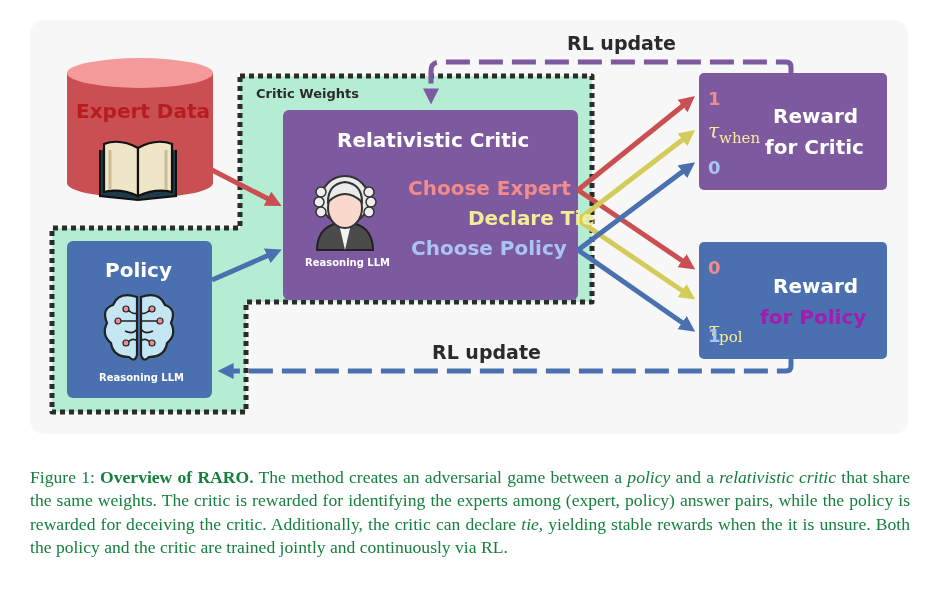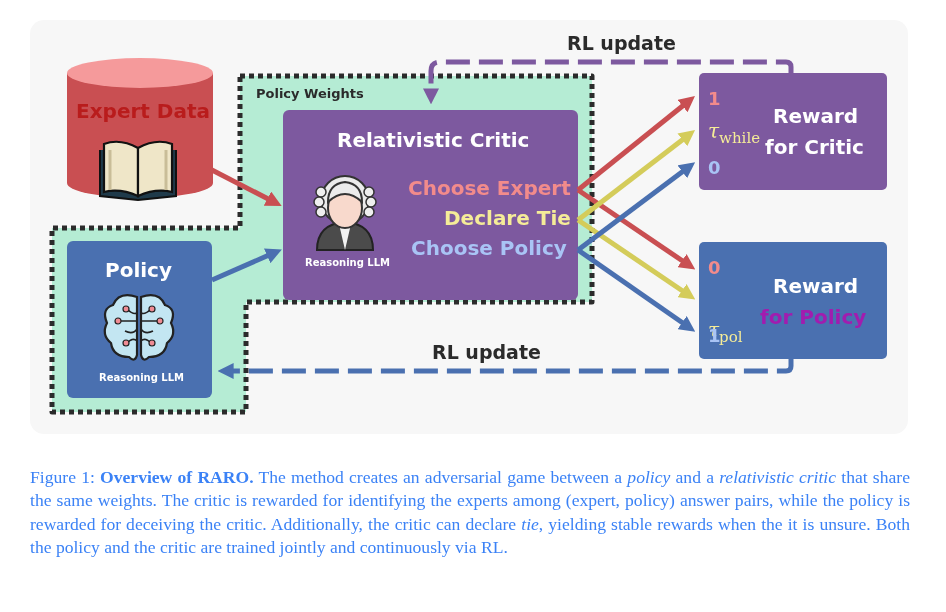--- a/index.html
+++ b/index.html
@@ -1,20 +1,20 @@
 <!DOCTYPE html>
 <html><head>
 <meta charset="utf-8">
 <style>
   html, body { margin:0; padding:0; background:#ffffff; }
   body { width:946px; height:612px; position:relative; overflow:hidden; font-family:"DejaVu Sans", sans-serif; }
   .panel { position:absolute; left:30px; top:20px; width:878px; height:414px; background:#f7f7f7; border-radius:14px; }
   svg.diagram { position:absolute; left:0; top:0; width:946px; height:450px; }
   .lbl { position:absolute; font-family:"DejaVu Sans", sans-serif; font-weight:bold; white-space:nowrap;text-align:center; }
-  .caption { position:absolute; left:30px; top:466px; width:880px; font-family:"Liberation Serif", serif; font-size:17.6px; line-height:23.4px; color:#3b82f6; text-align:justify; }
+  .caption { position:absolute; left:30px; top:466px; width:880px; font-family:"Liberation Serif", serif; font-size:17.6px; line-height:23.4px; color:#15803d; text-align:justify; }
   .caption b { font-weight:bold; }
   .caption i { font-style:italic; }
   .tau { font-family:"DejaVu Serif", serif; font-style:italic; font-weight:normal; }
   .tau sub { font-style:normal; font-size:15px; }
 </style>
 </head>
 <body>
 
 <div class="panel"></div>
 
@@ -90,32 +90,32 @@
   <line x1="578" y1="220" x2="690" y2="134" stroke="#d4cc5a" stroke-width="5" marker-end="url(#ah-yel)"></line>
   <line x1="578" y1="220" x2="690" y2="296" stroke="#d4cc5a" stroke-width="5" marker-end="url(#ah-yel)"></line>
   <line x1="578" y1="250" x2="690" y2="166" stroke="#4a70b0" stroke-width="5" marker-end="url(#ah-blue)"></line>
   <line x1="578" y1="250" x2="690" y2="328" stroke="#4a70b0" stroke-width="5" marker-end="url(#ah-blue)"></line>
 
   <path d="M791,73 L791,67 Q791,62 786,62 L440,62 Q431,62 431,71 L431,98" fill="none" stroke="#7d599f" stroke-width="5" stroke-dasharray="24,9" marker-end="url(#ah-purp)"></path>
   <path d="M791,359 L791,366 Q791,371 786,371 L224,371" fill="none" stroke="#4a70b0" stroke-width="5" stroke-dasharray="24,9" marker-end="url(#ah-blue)"></path>
 </svg>
 
 <div class="lbl" style="left:567px;top:32px;font-size:19px;color:#2b2b2b;">RL update</div>
-<div class="lbl" style="left:256px;top:86px;font-size:13px;color:#2b2b2b;">Policy Weights</div>
+<div class="lbl" style="left:256px;top:86px;font-size:13px;color:#2b2b2b;">Critic Weights</div>
 <div class="lbl" style="left:76px;top:99px;font-size:20px;color:#b91c1c;">Expert Data</div>
 <div class="lbl" style="left:337px;top:128px;font-size:20px;color:#ffffff;">Relativistic Critic</div>
 <div class="lbl" style="left:305px;top:257px;font-size:10px;color:#ffffff;">Reasoning LLM</div>
 <div class="lbl" style="left:408px;top:176px;font-size:20px;color:#f28b8b;">Choose Expert</div>
-<div class="lbl" style="left:444px;top:206px;font-size:20px;color:#f5ec98;">Declare Tie</div>
+<div class="lbl" style="left:468px;top:206px;font-size:20px;color:#f5ec98;">Declare Tie</div>
 <div class="lbl" style="left:411px;top:236px;font-size:20px;color:#a9c4f5;">Choose Policy</div>
 <div class="lbl" style="left:105px;top:258px;font-size:20px;color:#ffffff;">Policy</div>
 <div class="lbl" style="left:99px;top:372px;font-size:10px;color:#ffffff;">Reasoning LLM</div>
 
 <div class="lbl" style="left:708px;top:88px;font-size:18px;color:#f28b8b;">1</div>
-<div class="lbl" style="left:708px;top:119px;font-size:20px;color:#f5ec98;"><span class="tau">τ</span><span class="tau"><sub>while</sub></span></div>
+<div class="lbl" style="left:708px;top:119px;font-size:20px;color:#f5ec98;"><span class="tau">τ</span><span class="tau"><sub>when</sub></span></div>
 <div class="lbl" style="left:708px;top:157px;font-size:18px;color:#a9c4f5;">0</div>
 <div class="lbl" style="left:773px;top:104px;font-size:20px;color:#ffffff;">Reward</div>
 <div class="lbl" style="left:765px;top:135px;font-size:20px;color:#ffffff;">for Critic</div>
 
 <div class="lbl" style="left:708px;top:257px;font-size:18px;color:#f28b8b;">0</div>
 <div class="lbl" style="left:708px;top:288px;font-size:20px;color:#f5ec98;margin-top:30px;"><span class="tau">τ</span><span class="tau"><sub>pol</sub></span></div>
 <div class="lbl" style="left:708px;top:325px;font-size:18px;color:#a9c4f5;">1</div>
 <div class="lbl" style="left:773px;top:274px;font-size:20px;color:#ffffff;">Reward</div>
 <div class="lbl" style="left:760px;top:305px;font-size:20px;color:#a21caf;">for Policy</div>
 

